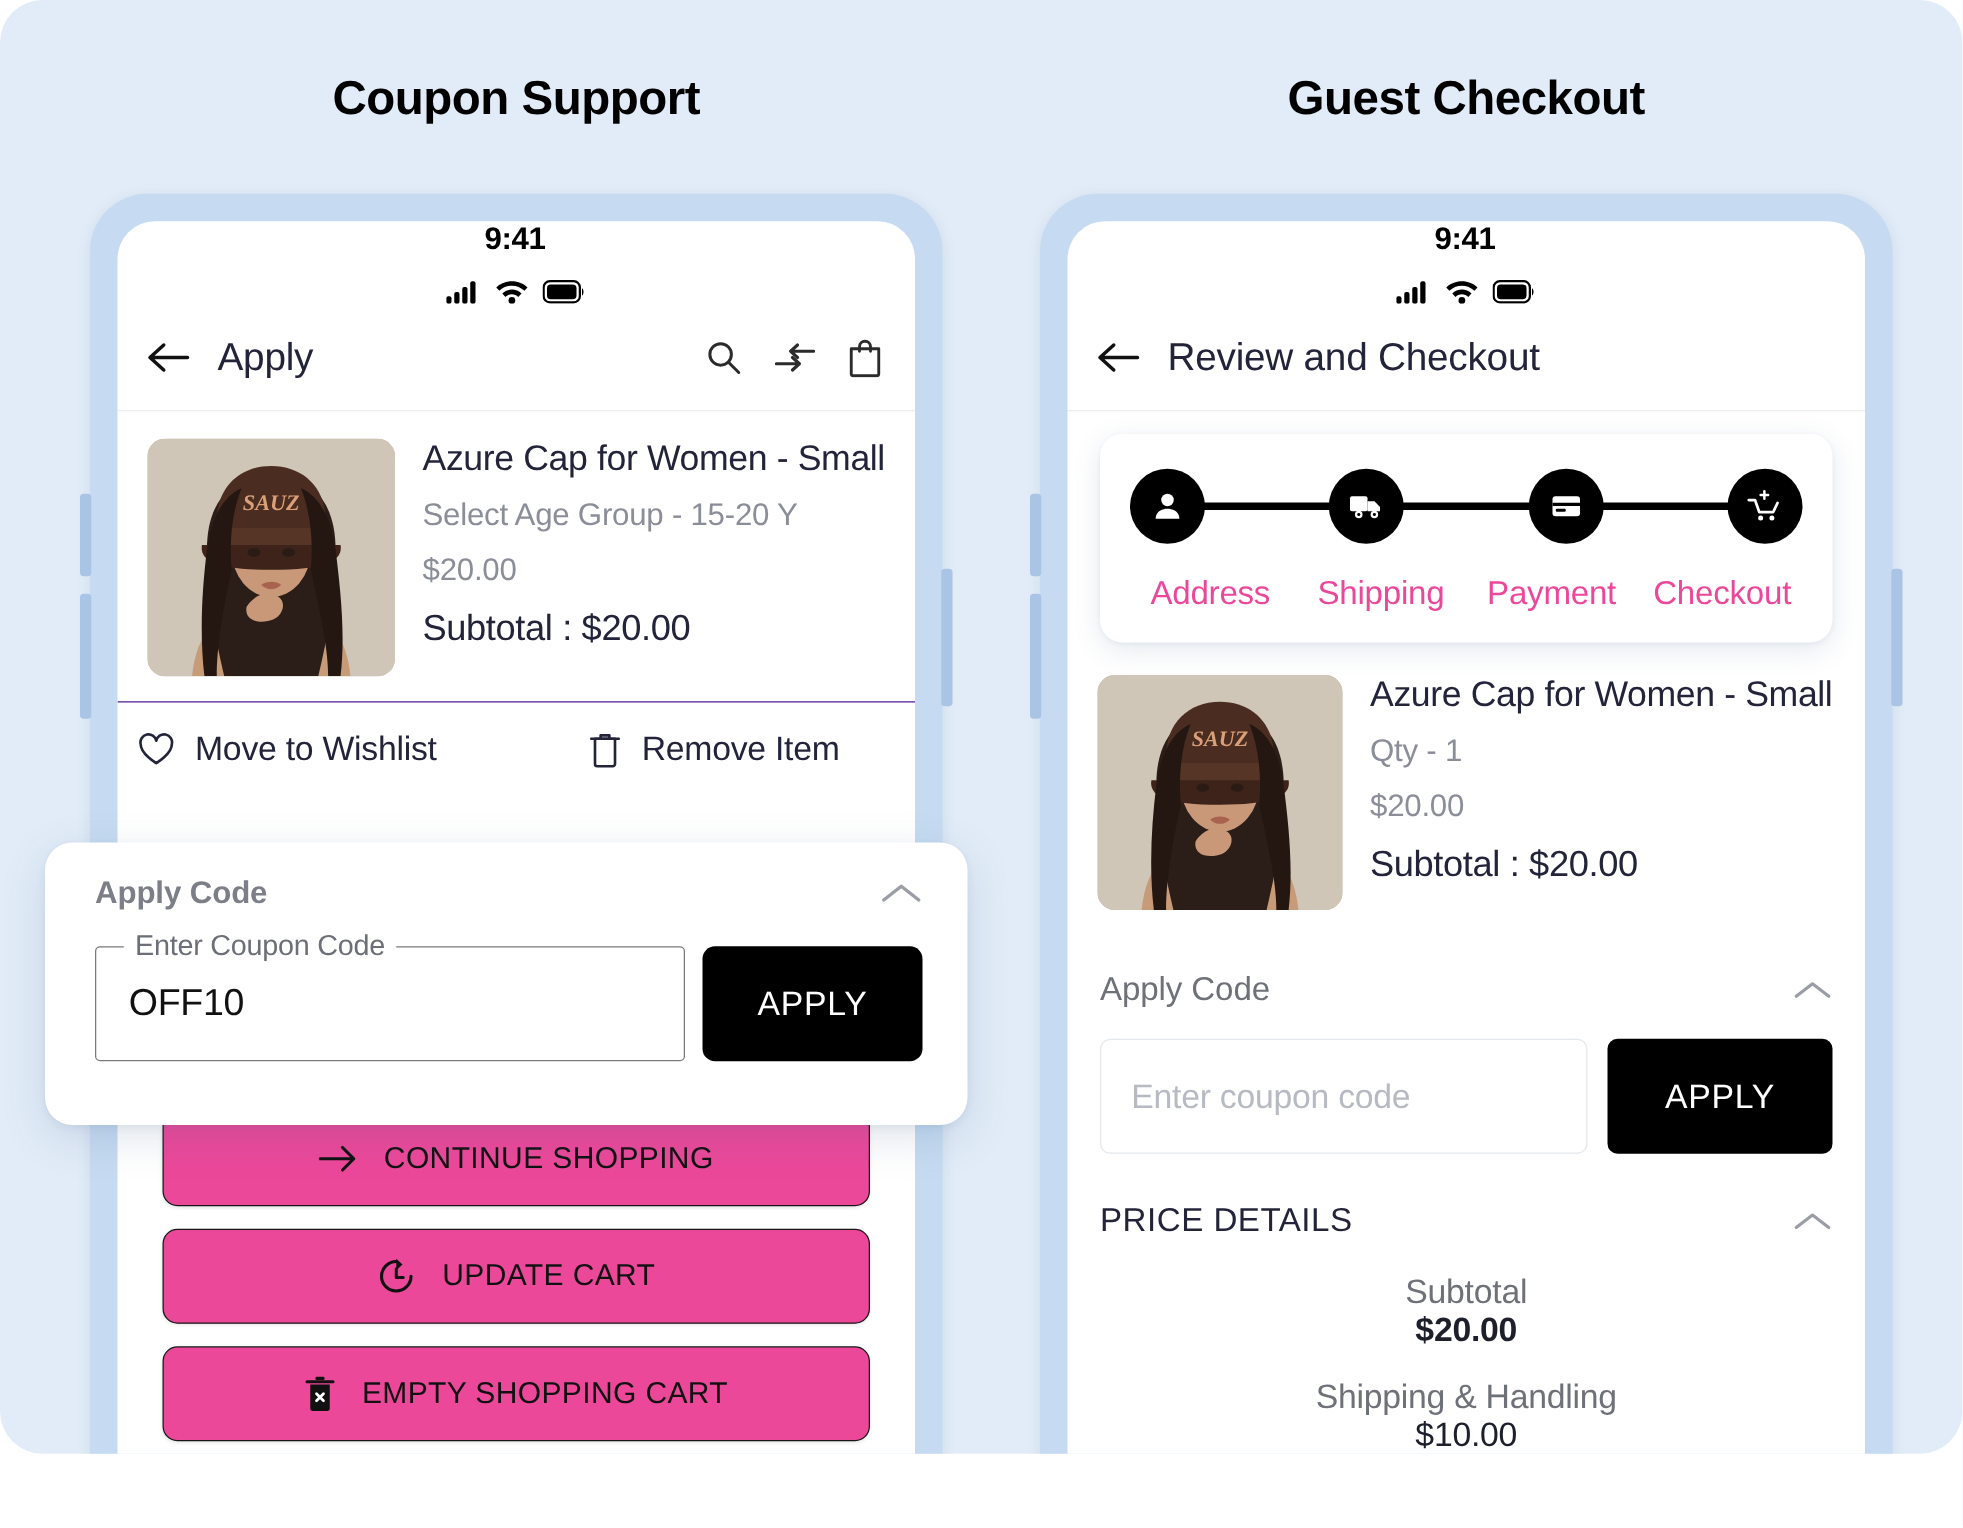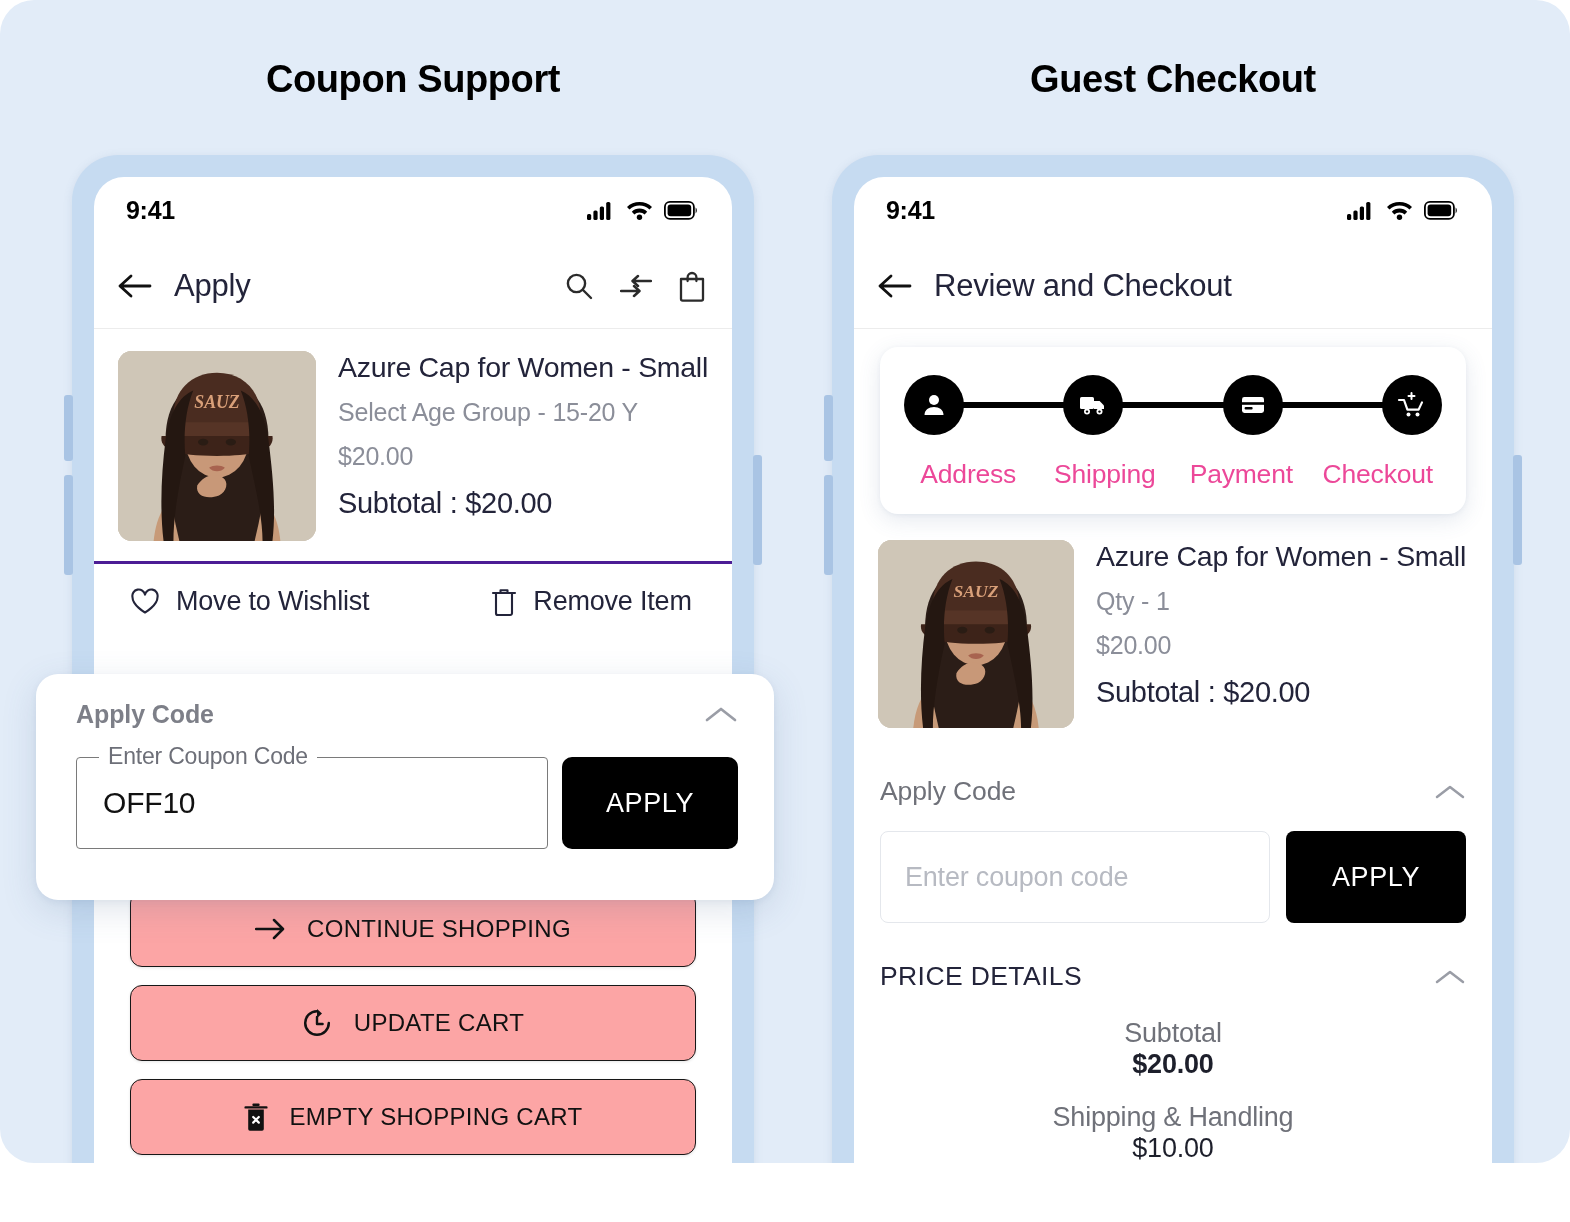--- a/index.html
+++ b/index.html
@@ -62,20 +62,21 @@
     overflow: hidden;
   }
 
   
   .statusbar {
     height: 66px;
     display: flex; align-items: center;
     justify-content: space-between;
     padding: 0 34px 0 32px;
     box-sizing: border-box;
+    flex-direction: column;
   }
   .status-time { font-size: 25px; font-weight: bold; color: #000; letter-spacing: -.3px; }
   .status-icons { display: flex; align-items: center; gap: 11px; }
 
   
   .appbar {
     height: 86px;
     display: flex; align-items: center;
     padding: 0 26px 0 24px;
     box-sizing: border-box;
@@ -111,38 +112,38 @@
     letter-spacing: -.2px; line-height: 1.36;
   }
   .product-subtotal {
     font-size: 29px; color: #23243a; margin-top: 14px;
     letter-spacing: -.3px;
   }
 
   
   .cart-actions {
     display: flex; align-items: flex-end;
-    border-top: 3px solid #4c1d95;
-    padding: 22px 36px;
+    border-top: 1px solid #4c1d95;
+    padding: 22px 16px;
     box-sizing: border-box;
   }
   .cart-action { display: flex; align-items: center; gap: 16px; }
   .cart-action span { font-size: 27px; color: #23243a; letter-spacing: -.2px; }
   .cart-action.second { margin-left: 122px; }
 
   
   .btn-stack { padding: 0 36px; box-sizing: border-box; }
   .outline-btn {
     height: 74px;
     border: 1.6px solid #171717;
     border-radius: 12px;
     display: flex; align-items: center; justify-content: center;
     gap: 22px;
     margin-bottom: 18px;
-    background: #fca5a5;
+    background: #ec4899;
     box-shadow: 0 1px 3px rgba(0,0,0,.10);
   }
   .outline-btn span {
     font-size: 24px; color: #111; letter-spacing: .3px;
   }
   .ghost-card {
     margin: 16px 36px 0 36px;
     height: 70px;
     border: 1px solid #eceff3;
     border-radius: 14px;

